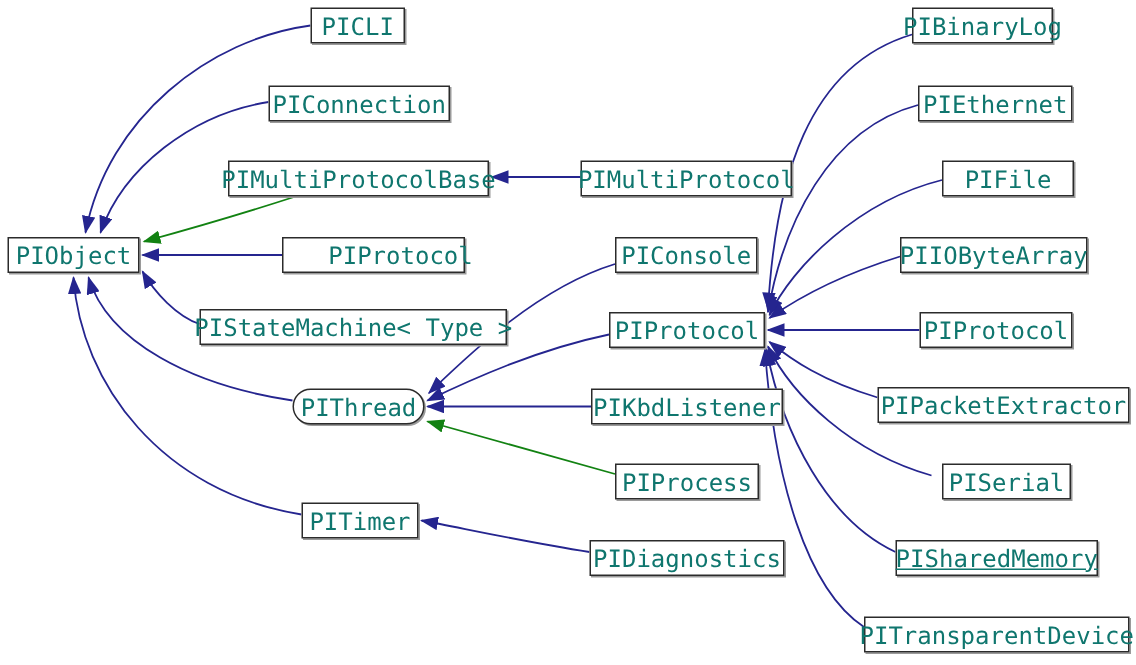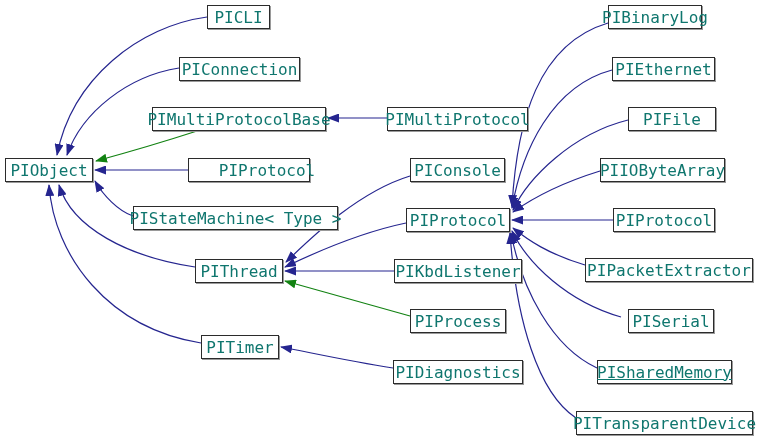--- a/index.html
+++ b/index.html
@@ -97,21 +97,21 @@
       </div>
       <div class="node" style="left: 133px; top: 206px; width: 205px;">
         <span>PIStateMachine&lt; Type &gt;</span>
       </div>
       <div class="node" style="left: 410px; top: 158px; width: 95px;">
         <span>PIConsole</span>
       </div>
       <div class="node" style="left: 406px; top: 208px; width: 104px;">
         <span>PIProtocol</span>
       </div>
-      <div class="node" style="left: 195px; top: 259px; width: 88px;">
+      <div class="node" style="left: 195px; top: 259px; width: 88px; border-radius: 12px;">
         <span>PIThread</span>
       </div>
       <div class="node" style="left: 394px; top: 259px; width: 128px;">
         <span>PIKbdListener</span>
       </div>
       <div class="node" style="left: 410px; top: 309px; width: 96px;">
         <span>PIProcess</span>
       </div>
       <div class="node" style="left: 201px; top: 335px; width: 78px;">
         <span>PITimer</span>

